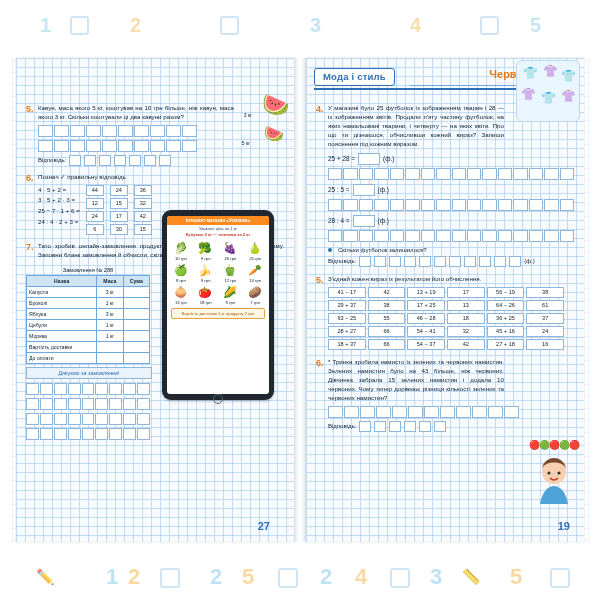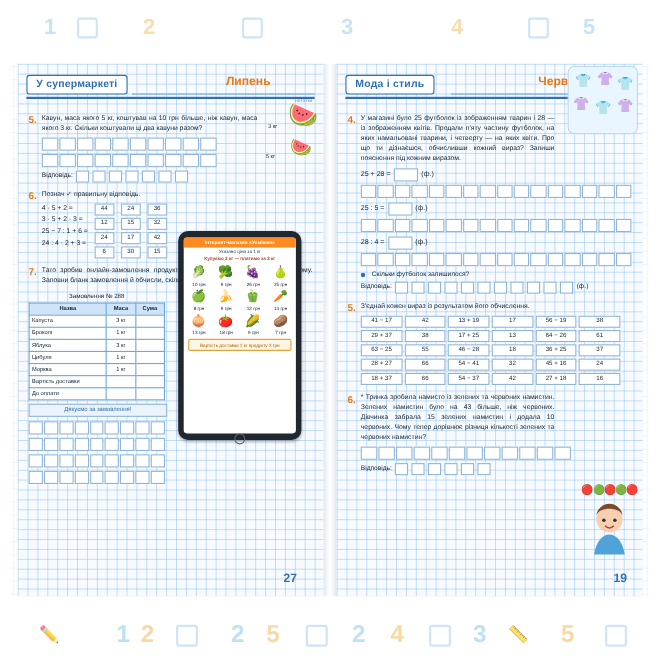--- a/index.html
+++ b/index.html
@@ -150,27 +150,20 @@
     <div class="num" style="left:300px;color:#7fc4e8;">3</div>
     <div class="num" style="left:400px;color:#f3b44a;">4</div>
     <div class="sq" style="left:470px;"></div>
     <div class="num" style="left:520px;color:#7fc4e8;">5</div>
   </div>
 
   <div class="spread">
     <div class="gutter"></div>
 
     <div class="leaf left">
-      <div class="hdr">
-        <div class="tab">У супермаркеті</div>
-        <div class="month">Липень</div>
-        <div class="rule2"></div>
-        <div class="rule"></div>
-        <div class="note">нотатки</div>
-      </div>
 
       <div class="body">
 
         <div class="task">
           <span class="tnum">5.</span>
           <div class="ttxt" style="width:196px;">Кавун, маса якого 5 кг, коштував на 10 грн більше, ніж кавун, маса якого 3 кг. Скільки коштували ці два кавуни разом?</div>
           <div class="boxrow">
             <div class="bx"></div>
               <div class="bx"></div>
               <div class="bx"></div>

